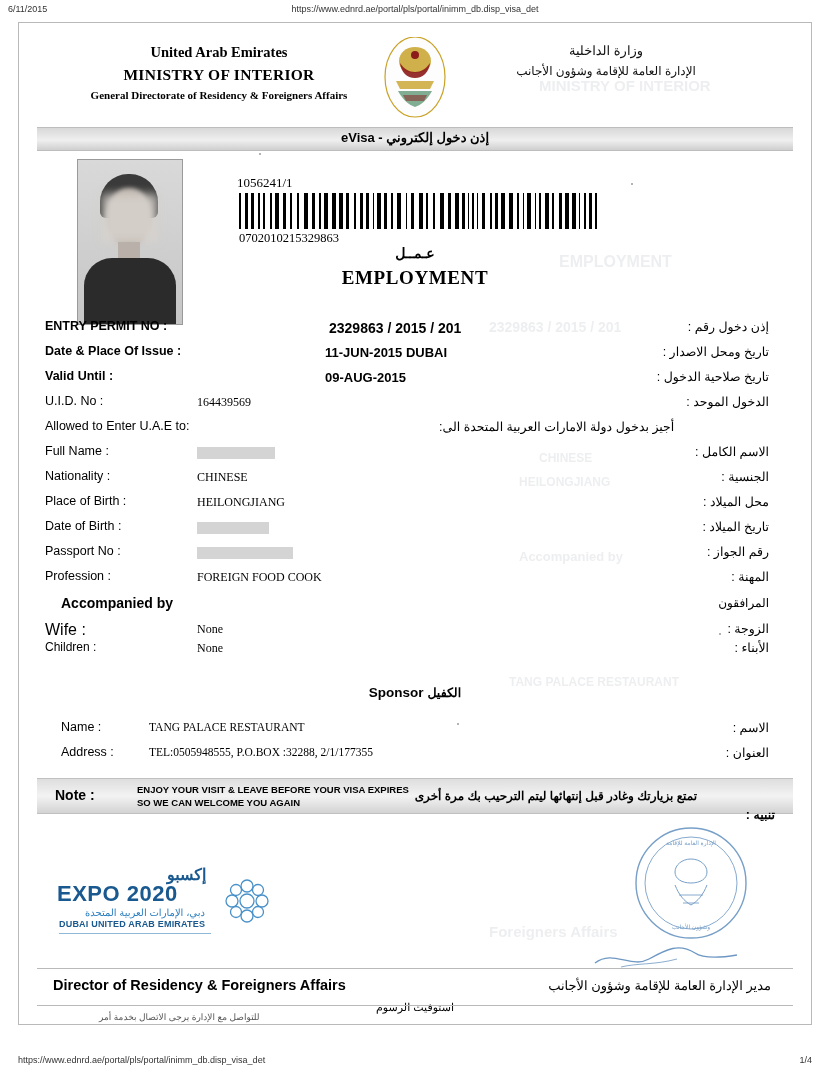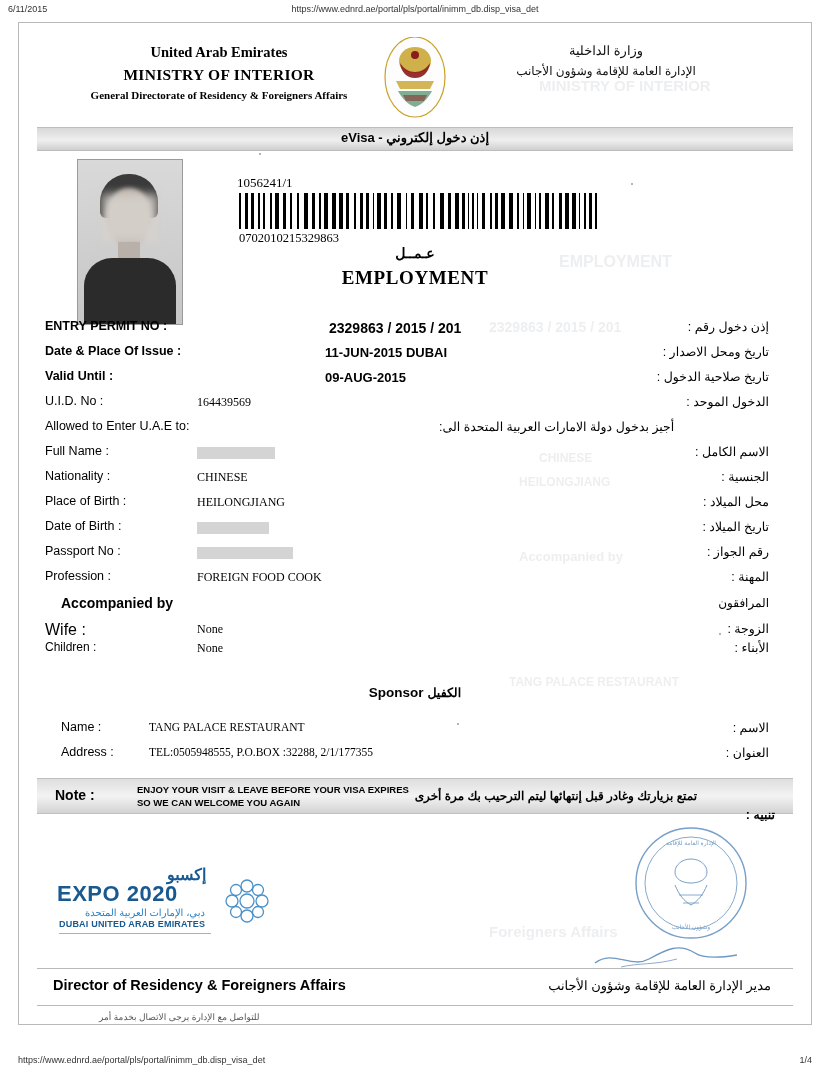--- a/index.html
+++ b/index.html
@@ -583,20 +583,21 @@
       </svg>
 
       <svg class="signature" viewBox="0 0 150 40">
         <path d="M4 30c18-14 36 6 54-4s30-16 46-6c6 4 18 6 42 2" fill="none" stroke="#4a7fb5" stroke-width="1.4"></path>
         <path d="M30 34c16-4 34-2 56-8" fill="none" stroke="#4a7fb5" stroke-width="0.8"></path>
       </svg>
 
       <div class="foot-rule"></div>
       <div class="foot-en">Director of Residency &amp; Foreigners Affairs</div>
       <div class="foot-ar">مدير الإدارة العامة للإقامة وشؤون الأجانب</div>
+      <div class="foot-fees">استوفيت الرسوم</div>
       <div class="foot-rule2"></div>
       <div class="foot-contact">للتواصل مع الإدارة يرجى الاتصال بخدمة أمر</div>
 
     </div>
   </div>
 
   <div class="print-footer">
     <div class="pf-left">https://www.ednrd.ae/portal/pls/portal/inimm_db.disp_visa_det</div>
     <div class="pf-right">1/4</div>
   </div>

